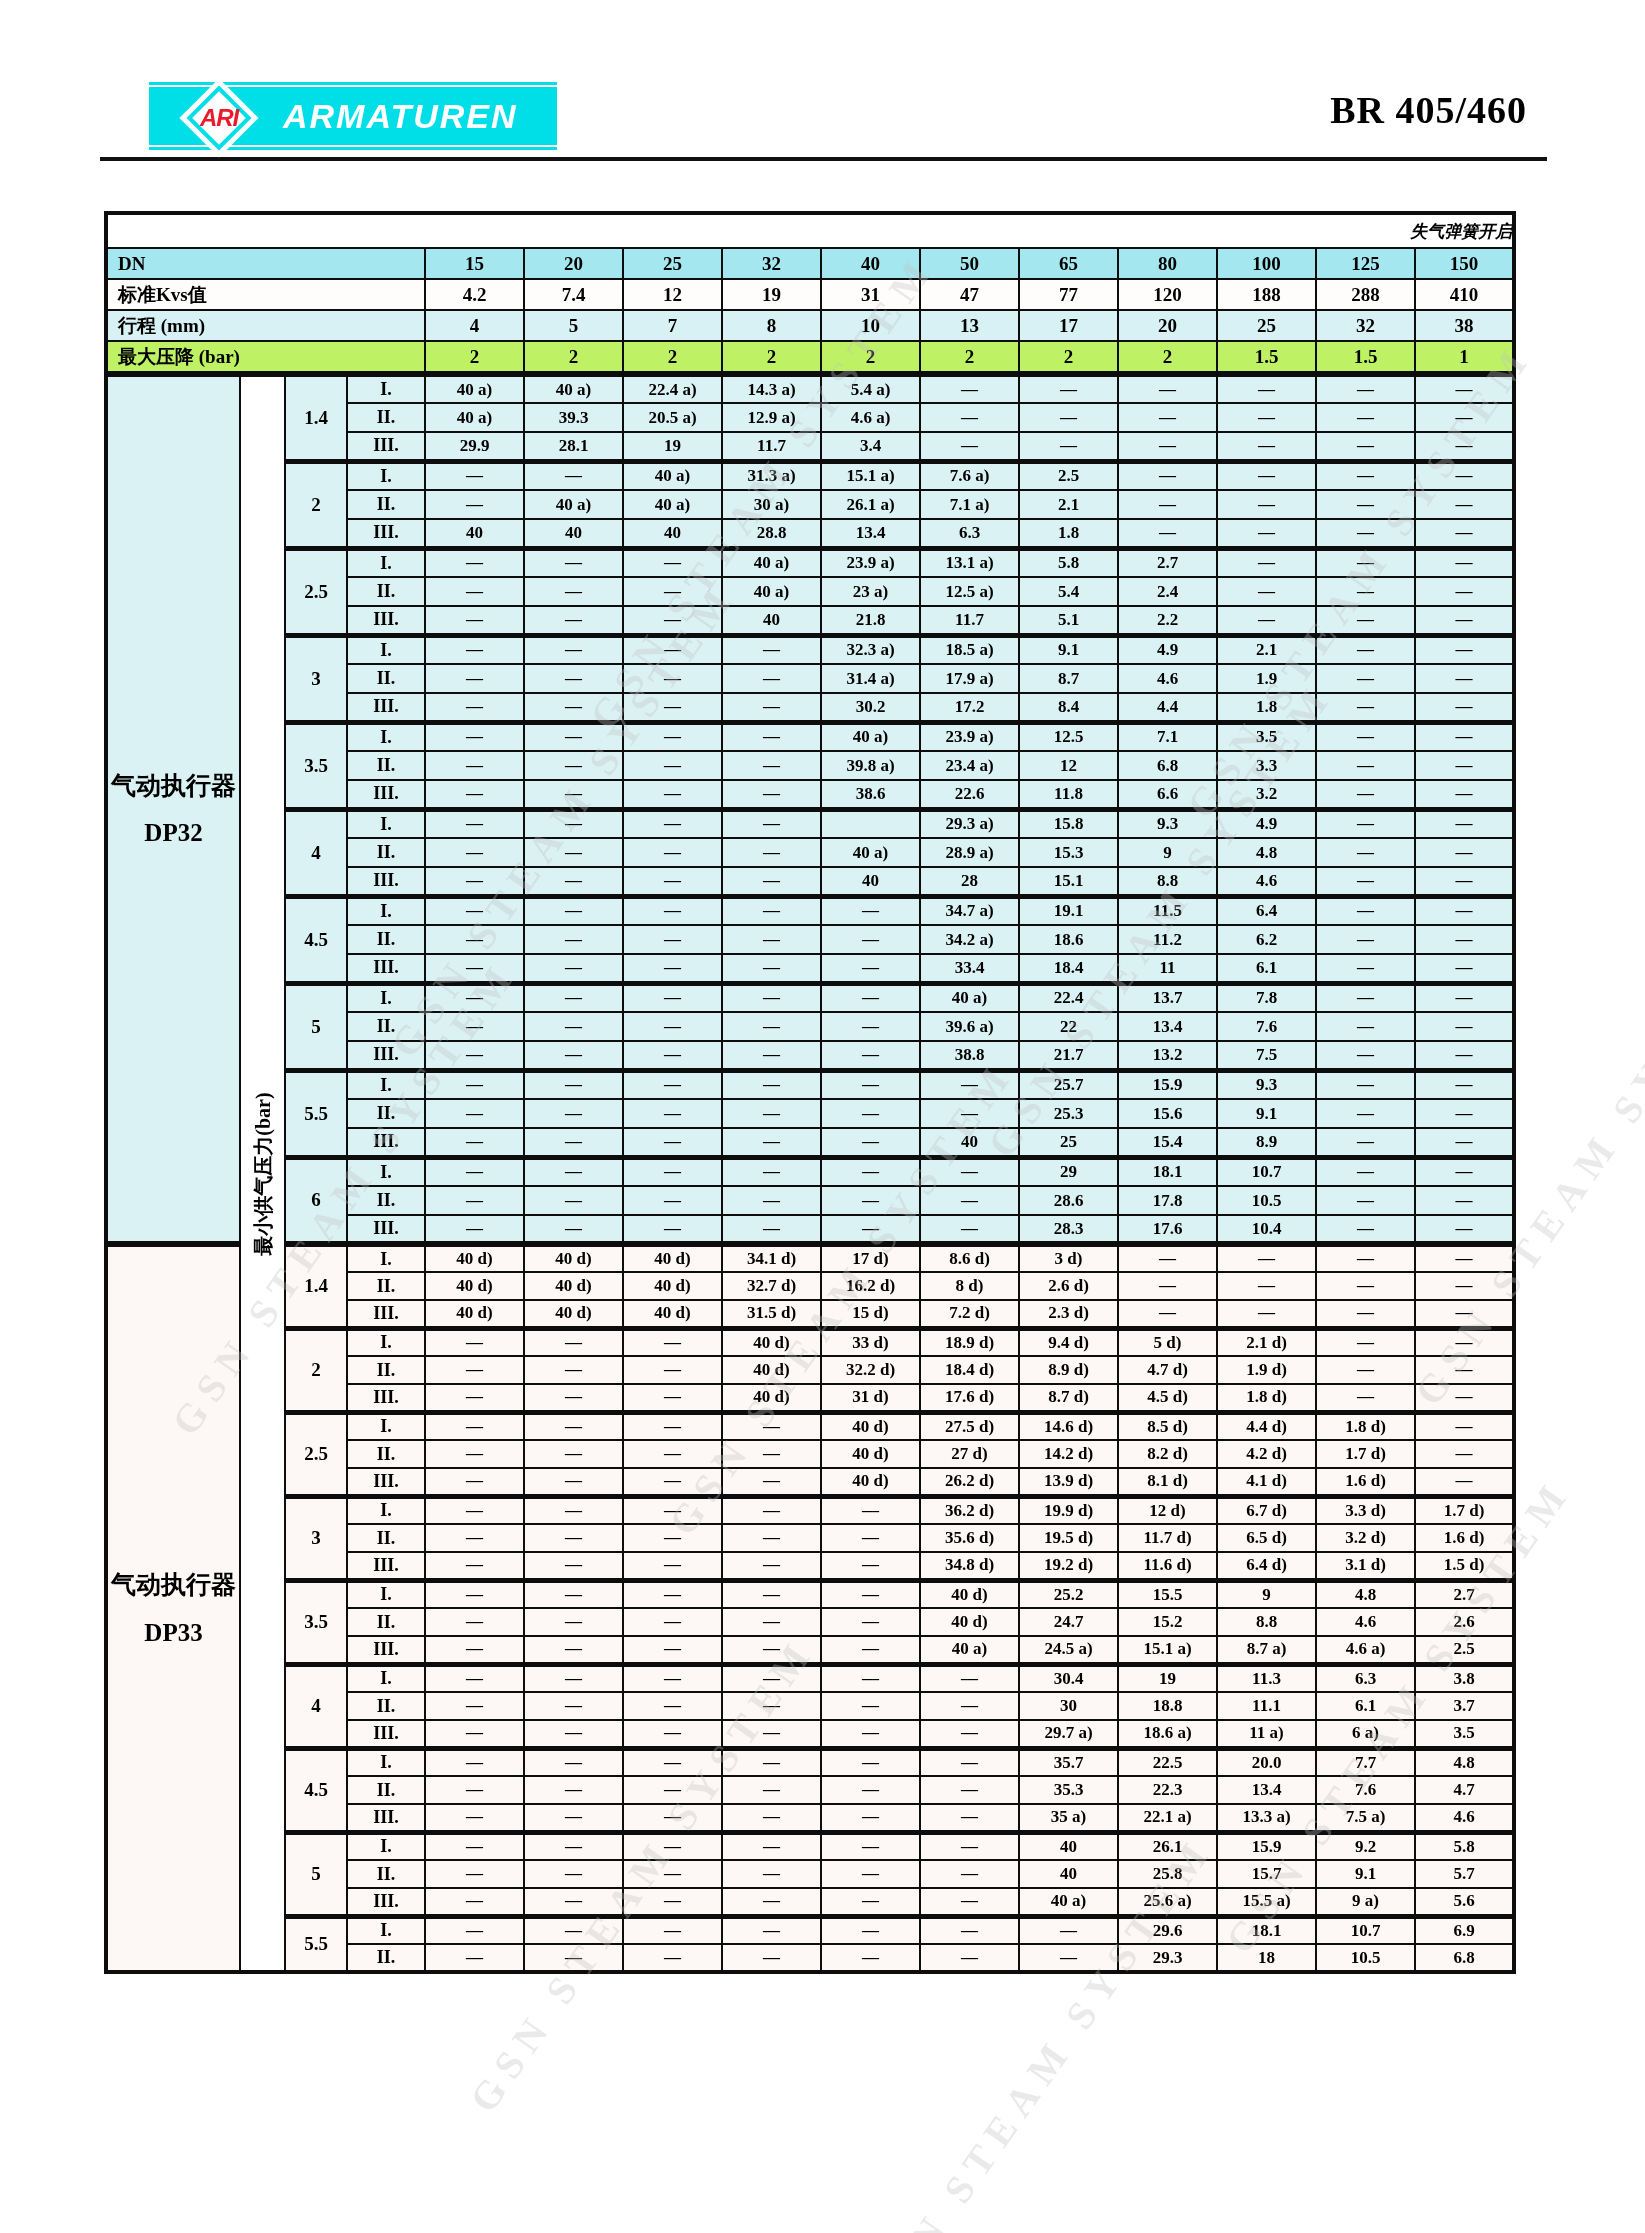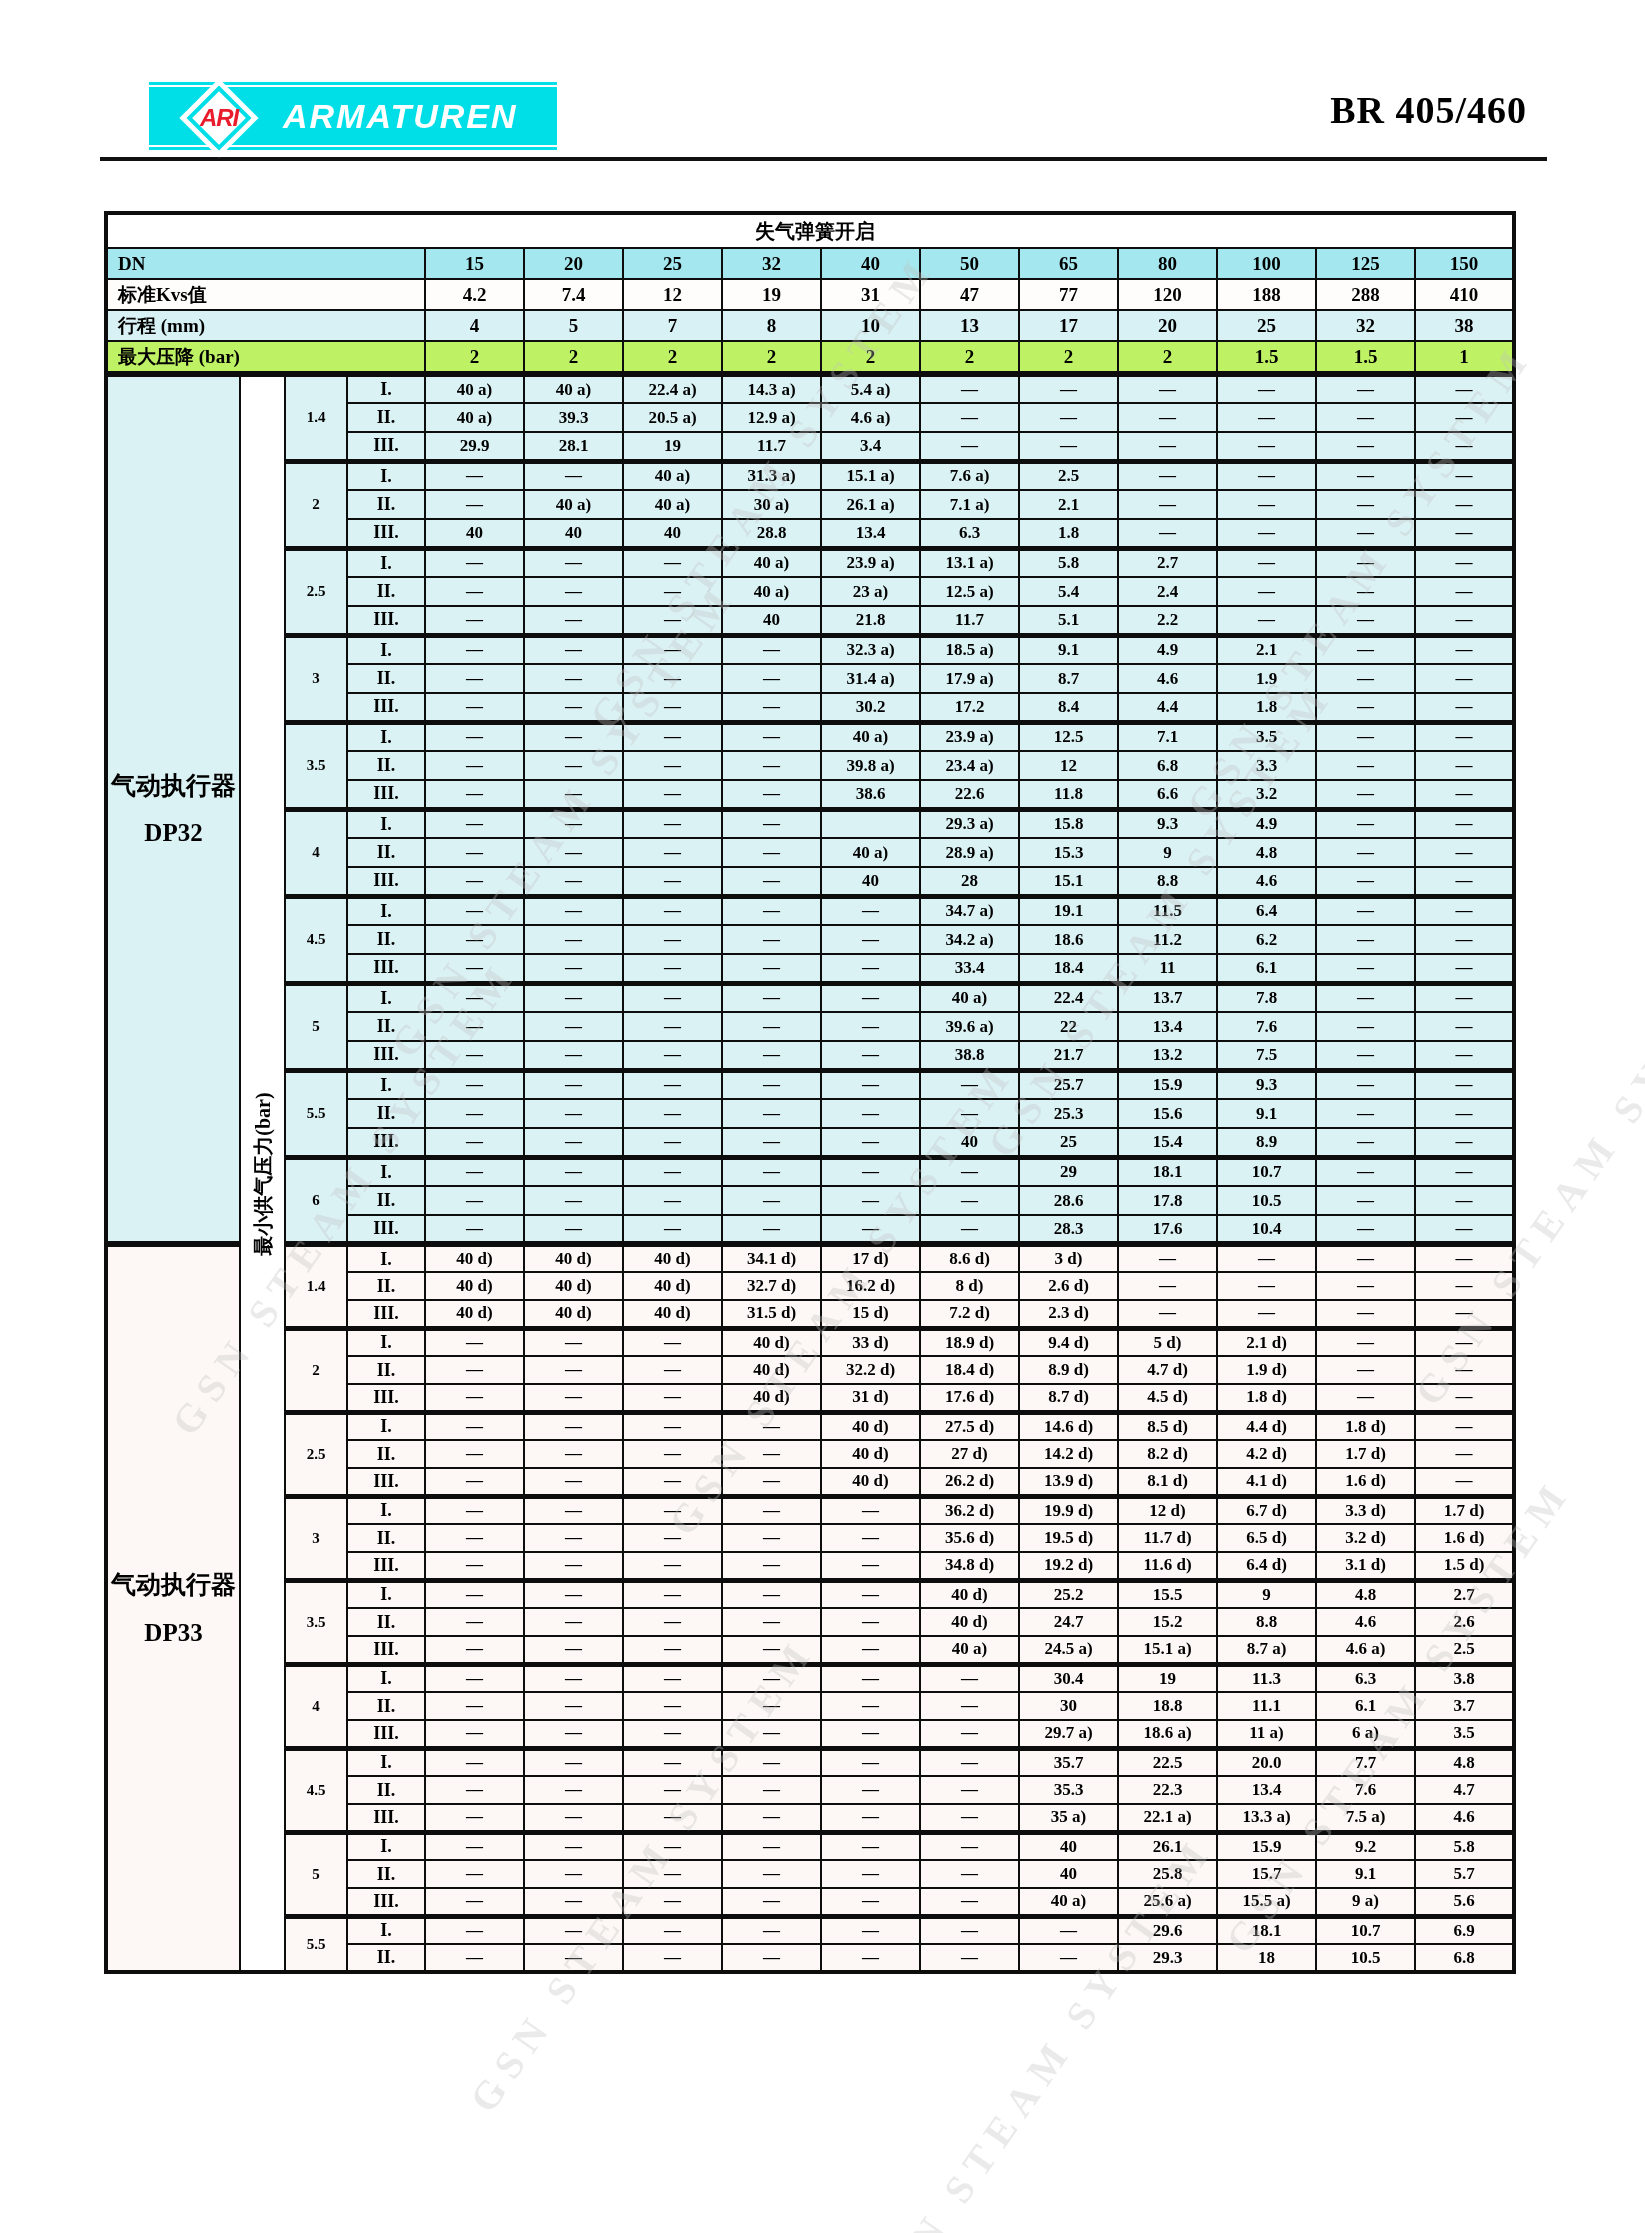--- a/index.html
+++ b/index.html
@@ -29,34 +29,34 @@
   .model{position:absolute;right:119px;top:88px;font-size:38px;font-weight:bold;letter-spacing:1px;}
   .rule{position:absolute;left:100px;top:157px;width:1447px;height:4px;background:#111;}
   .doc-title{position:absolute;left:106px;top:169px;font-size:24px;font-weight:bold;width:1433px;}
   .doc-title .t2{margin-left:18px;}
 
   
   table{position:absolute;left:104px;top:211px;width:1403px;border-collapse:collapse;
         table-layout:fixed;border:4px solid var(--border);font-weight:bold;}
   td{border:2px solid var(--border);text-align:center;padding:0;font-size:17px;
      overflow:hidden;white-space:nowrap;}
-  tr.r-spring td{height:32px;text-align:center;padding-left:10px;font-size:20px;background:#fff;}
+  tr.r-spring td{height:32px;text-align:right;padding-left:10px;font-size:17px;background:#fff;font-style:italic;}
   tr.r-head td{height:29px;font-size:19px;}
   td.hlabel{text-align:left;padding-left:10px;}
   tr.dn td{background:var(--header-cyan);}
   tr.kvs td{background:#fffdfc;}
   tr.stroke td{background:var(--stroke-tint);}
   tr.drop td{background:#bef264;font-family:Liberation Serif, serif;}
   tr.s0 td{background:var(--dp32-tint);}
   tr.s1 td{background:var(--dp33-tint);}
   td.vcol{background:#fff !important;position:relative;}
   .vtext{position:absolute;left:50%;top:50%;transform:translate(-50%,-50%) rotate(-90deg);
          white-space:nowrap;font-size:20px;font-weight:bold;}
   td.actuator{font-size:25px;line-height:1.9;vertical-align:middle;}
-  td.pcell{font-size:15px;}
+  td.pcell{font-size:19px;}
   td.roman{font-size:18px;}
   tr.g-start td{border-top-width:5px;}
   tr.s-start td{border-top-width:6px;}
 
   
   .wm-layer{position:absolute;inset:0;pointer-events:none;z-index:5;}
   .wm{position:absolute;color:var(--wm);opacity:.32;font-size:40px;letter-spacing:10px;
       white-space:nowrap;transform:rotate(-55deg);font-weight:bold;}
   .wm:nth-of-type(1){left:60px;top:1174px;}
   .wm:nth-of-type(2){left:279px;top:796px;}

